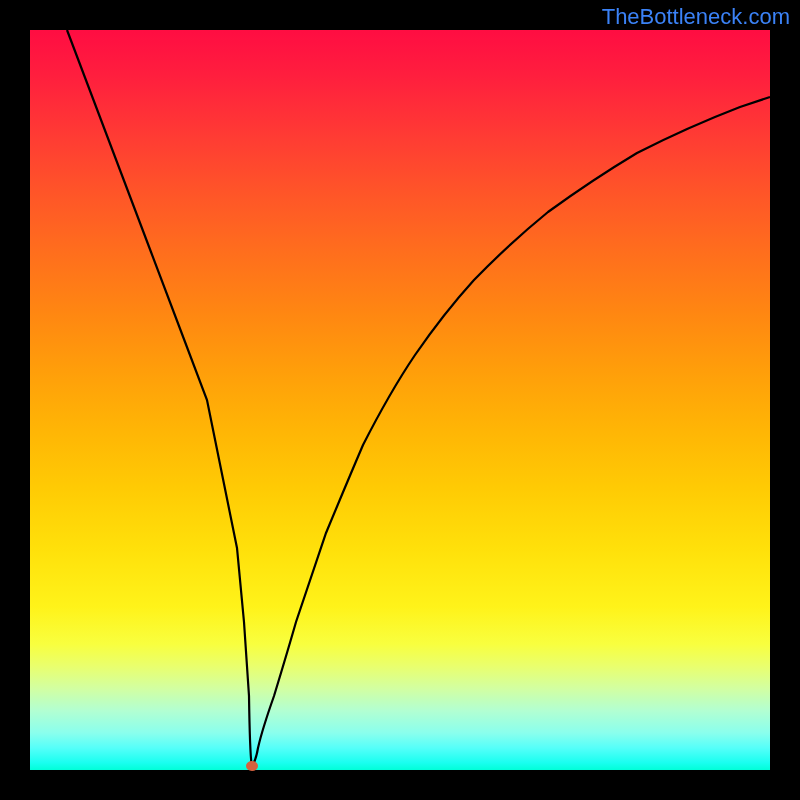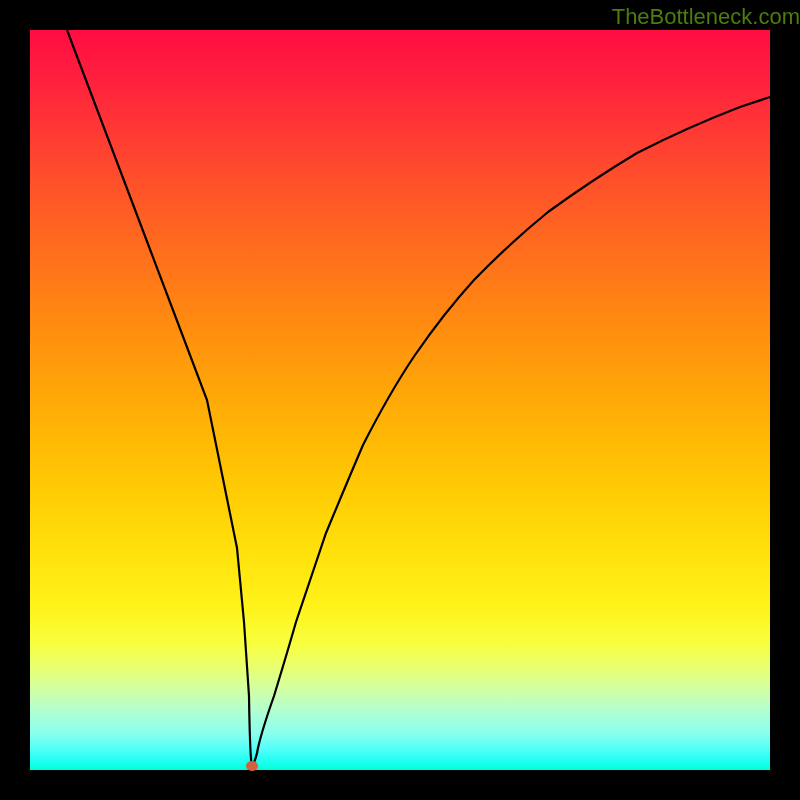--- a/index.html
+++ b/index.html
@@ -7,22 +7,22 @@
     width: 800px;
     height: 800px;
     background: #000;
     position: relative;
     font-family: Arial, sans-serif;
     overflow: hidden;
   }
   .watermark {
     position: absolute;
     top: 4px;
-    right: 0;
-    color: #4d7c0f;
+    right: 10px;
+    color: #3b82f6;
     font-size: 22px;
     font-weight: normal;
     z-index: 10;
   }
   .plot-area {
     position: absolute;
     left: 30px;
     top: 30px;
     width: 740px;
     height: 740px;

